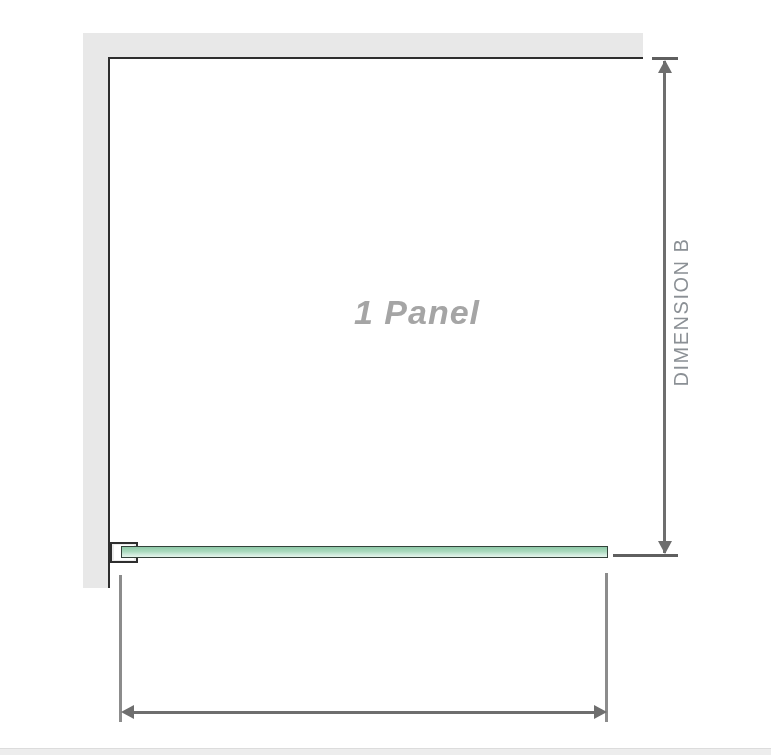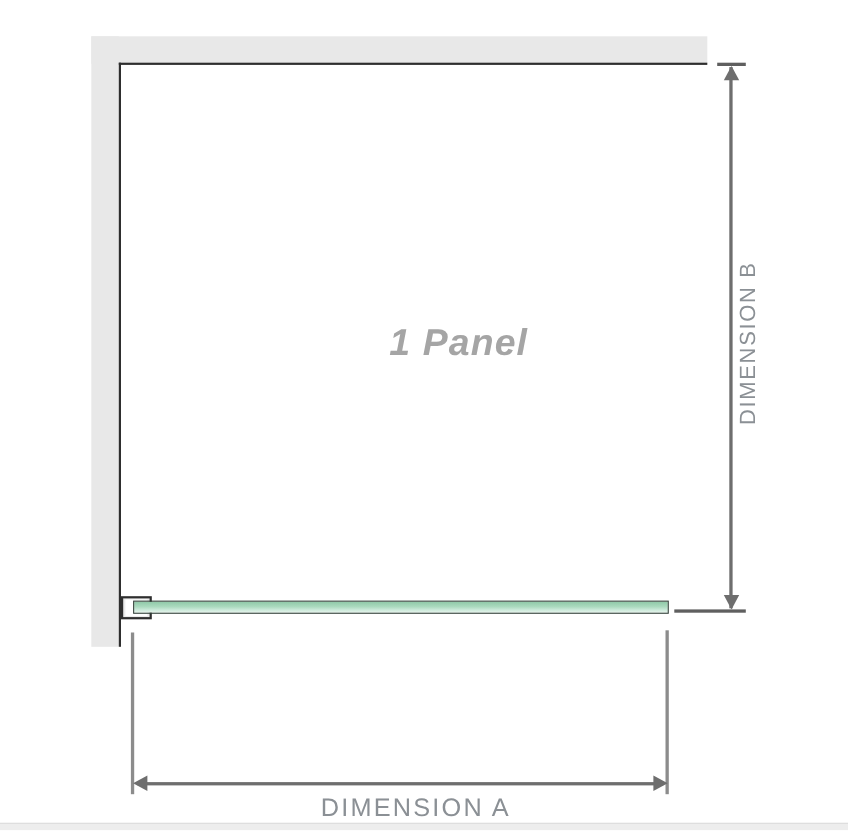--- a/index.html
+++ b/index.html
@@ -130,17 +130,16 @@
   <div class="dimb-arrow-up"></div>
   <div class="dimb-arrow-down"></div>
   <div class="dimb-label">DIMENSION B</div>
 
   <div class="ext-left"></div>
   <div class="ext-right"></div>
 
   <div class="dima-line"></div>
   <div class="dima-arrow-left"></div>
   <div class="dima-arrow-right"></div>
-  <div class="dima-label">DIMENSION A</div>
 
   <div class="footer-strip"></div>
 
 </div>
 
 </body></html>

